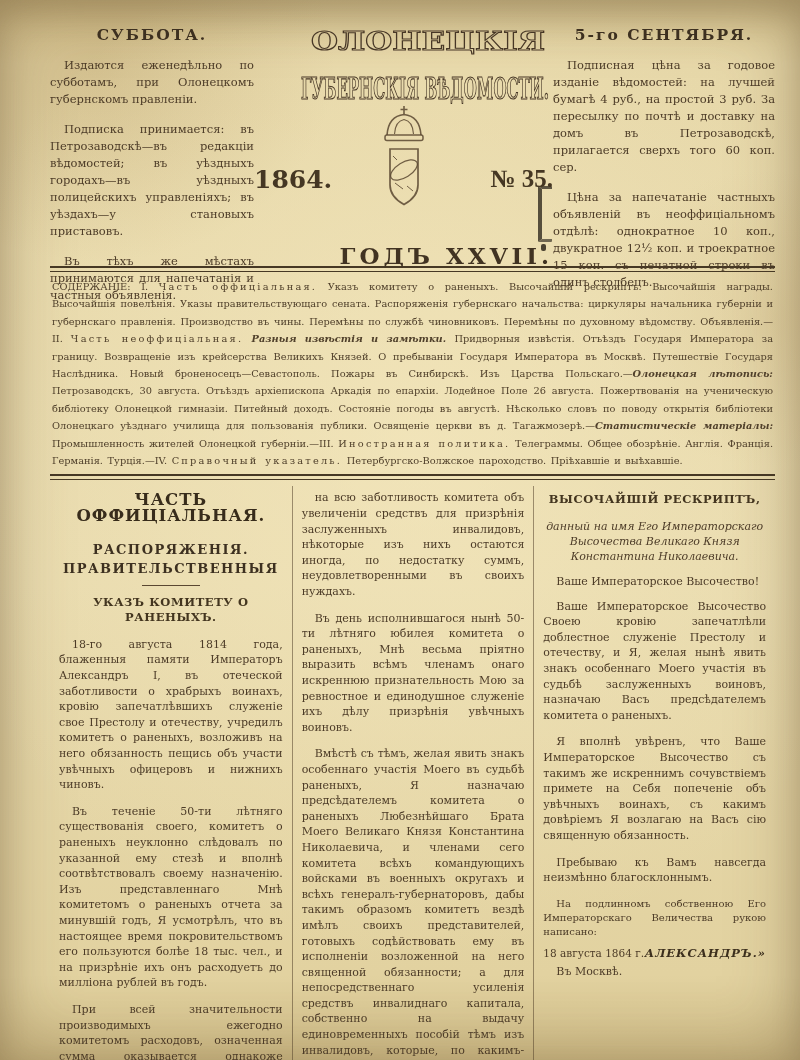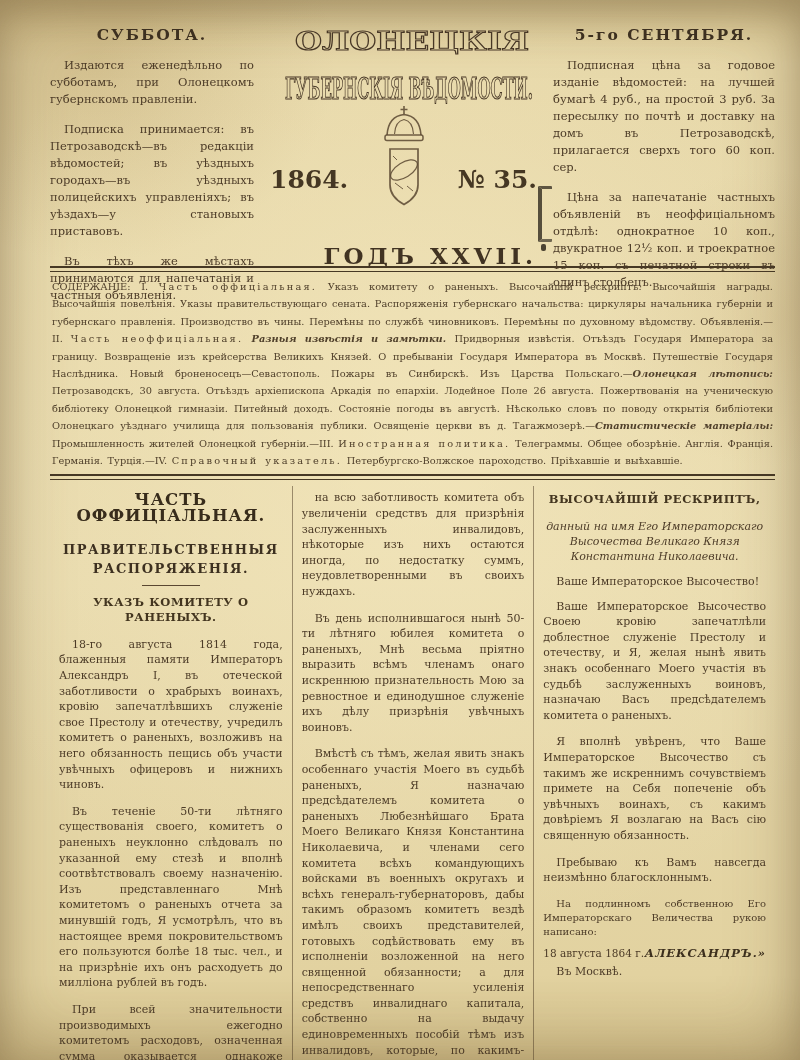--- a/index.html
+++ b/index.html
@@ -11,31 +11,31 @@
       radial-gradient(ellipse 40% 25% at 12% 6%, rgba(160,130,75,.28), rgba(160,130,75,0) 75%),
       radial-gradient(ellipse 30% 20% at 96% 30%, rgba(210,190,140,.5), rgba(210,190,140,0) 70%),
       linear-gradient(180deg,#d9c793 0,#e6d7a8 6%,#e8daad 55%,#e2d2a0 92%,#d2bf8a 100%);
     box-shadow:inset 0 0 70px rgba(96,74,40,.38), inset 0 14px 28px rgba(96,74,40,.22);
     font-family:"DejaVu Serif","Liberation Serif",serif;
     color:#4c3b27;
   }
   .content{position:absolute;left:50px;top:22px;right:25px;bottom:12px;}
 
   
-  .header{display:grid;grid-template-columns:204px 1fr 222px;column-gap:16px;height:242px;}
+  .header{display:grid;grid-template-columns:204px 1fr 222px;column-gap:0;height:242px;}
   .hdr-col{font-size:11.5px;line-height:17px;text-align:justify;}
   .hdr-col p{margin:0 0 13px 0;text-indent:14px;}
   .hdr-heading{font-weight:bold;font-size:15.5px;letter-spacing:2px;text-align:center;
     margin:4px 0 14px 0;color:#3d3020;}
   .masthead{position:relative;display:flex;flex-direction:column;align-items:flex-end;}
   .masthead svg text{font-family:"DejaVu Serif","Liberation Serif",serif;font-weight:bold;}
   .mast-row{position:relative;width:100%;height:96px;margin-top:10px;}
   .mast-year,.mast-issue{position:absolute;top:45px;font-size:25px;font-weight:bold;color:#453723;}
   .mast-year{left:0;}
-  .mast-issue{right:0;}
+  .mast-issue{right:0;font-family:Liberation Serif, serif;}
   .emblem{position:absolute;left:50%;top:-16px;transform:translateX(-50%);}
   .mast-vol{font-size:23px;font-weight:bold;letter-spacing:4px;color:#413322;margin-top:26px;}
 
   
   .dbl-rule{border-top:2.5px solid #463824;border-bottom:1px solid #463824;height:3px;
     margin:2px 0 3px 0;}
   .short-rule{width:58px;border-top:1px solid #5a4731;margin:7px auto 9px auto;}
 
   
   .contents{font-size:9.8px;line-height:17.4px;text-align:justify;margin:6px 2px 5px 2px;
@@ -127,22 +127,22 @@
     <div class="contents lead">
       <span>СОДЕРЖАНІЕ: I. </span><span class="seg-spaced">Часть оффиціальная.</span><span> Указъ комитету о раненыхъ. Высочайшій рескриптъ. Высочайшія награды. Высочайшія повелѣнія. Указы правительствующаго сената. Распоряженія губернскаго начальства: циркуляры начальника губерніи и губернскаго правленія. Производство въ чины. Перемѣны по службѣ чиновниковъ. Перемѣны по духовному вѣдомству. Объявленія.—II. </span><span class="seg-spaced">Часть неоффиціальная.</span><span class="seg-italic"> Разныя извѣстія и замѣтки. </span><span>Придворныя извѣстія. Отъѣздъ Государя Императора за границу. Возвращеніе изъ крейсерства Великихъ Князей. О пребываніи Государя Императора въ Москвѣ. Путешествіе Государя Наслѣдника. Новый броненосецъ—Севастополь. Пожары въ Синбирскѣ. Изъ Царства Польскаго.—</span><span class="seg-italic">Олонецкая лѣтопись:</span><span> Петрозаводскъ, 30 августа. Отъѣздъ архіепископа Аркадія по епархіи. Лодейное Поле 26 августа. Пожертвованія на ученическую библіотеку Олонецкой гимназіи. Питейный доходъ. Состояніе погоды въ августѣ. Нѣсколько словъ по поводу открытія библіотеки Олонецкаго уѣзднаго училища для пользованія публики. Освященіе церкви въ д. Тагажмозерѣ.—</span><span class="seg-italic">Статистическіе матеріалы:</span><span> Промышленность жителей Олонецкой губерніи.—III. </span><span class="seg-spaced">Иностранная политика.</span><span> Телеграммы. Общее обозрѣніе. Англія. Франція. Германія. Турція.—IV. </span><span class="seg-spaced">Справочный указатель.</span><span> Петербургско-Волжское пароходство. Пріѣхавшіе и выѣхавшіе.</span>
     </div>
 
     <div class="dbl-rule"></div>
 
     <div class="body-grid">
 
       <div class="bcol bcol-1">
         <div class="sec-title">ЧАСТЬ ОФФИЦІАЛЬНАЯ.</div>
+        <div class="sub-title">РАСПОРЯЖЕНІЯ.</div>
         <div class="sub-title">ПРАВИТЕЛЬСТВЕННЫЯ</div>
-        <div class="sub-title">РАСПОРЯЖЕНІЯ.</div>
         <div class="short-rule"></div>
         <div class="art-title">УКАЗЪ КОМИТЕТУ О РАНЕНЫХЪ.</div>
         <p>18-го августа 1814 года, блаженныя памяти Императоръ Александръ I, въ отеческой заботливости о храбрыхъ воинахъ, кровію запечатлѣвшихъ служеніе свое Престолу и отечеству, учредилъ комитетъ о раненыхъ, возложивъ на него обязанность пещись объ участи увѣчныхъ офицеровъ и нижнихъ чиновъ.</p>
         <p>Въ теченіе 50-ти лѣтняго существованія своего, комитетъ о раненыхъ неуклонно слѣдовалъ по указанной ему стезѣ и вполнѣ соотвѣтствовалъ своему назначенію. Изъ представленнаго Мнѣ комитетомъ о раненыхъ отчета за минувшій годъ, Я усмотрѣлъ, что въ настоящее время покровительствомъ его пользуются болѣе 18 тыс. чел., и на призрѣніе ихъ онъ расходуетъ до милліона рублей въ годъ.</p>
         <p>При всей значительности производимыхъ ежегодно комитетомъ расходовъ, означенная сумма оказывается однакоже недостаточною для полнаго обеспеченія храбрыхъ воиновъ, содѣлавшихся неспособными къ продолженію боевой службы, и не смотря</p>
       </div>
 
       <div class="bcol bcol-2">
         <p>на всю заботливость комитета объ увеличеніи средствъ для призрѣнія заслуженныхъ инвалидовъ, нѣкоторые изъ нихъ остаются иногда, по недостатку суммъ, неудовлетворенными въ своихъ нуждахъ.</p>
         <p>Въ день исполнившагося нынѣ 50-ти лѣтняго юбилея комитета о раненыхъ, Мнѣ весьма пріятно выразить всѣмъ членамъ онаго искреннюю признательность Мою за ревностное и единодушное служеніе ихъ дѣлу призрѣнія увѣчныхъ воиновъ.</p>

